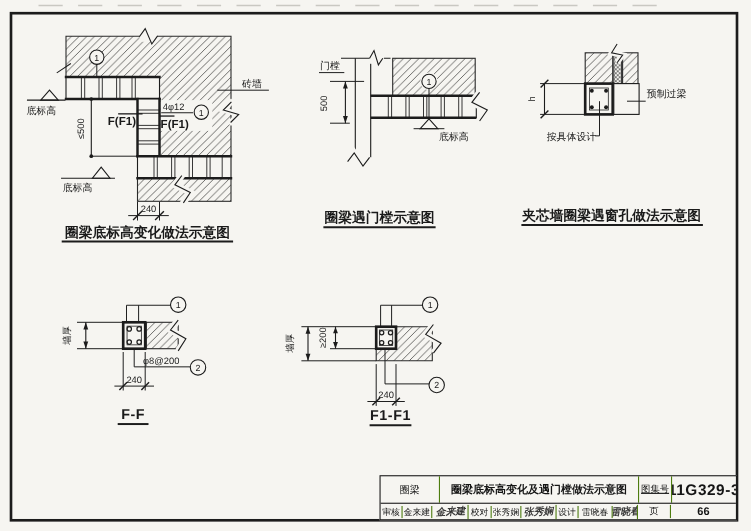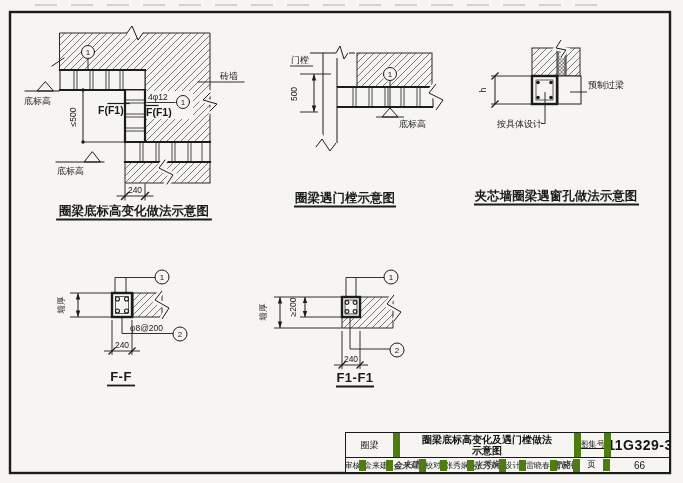--- a/index.html
+++ b/index.html
@@ -14,32 +14,32 @@
   .callout-num{font-size:8px;}
   .secmark{font-size:10.5px;font-weight:bold;}
 
   
   .tblock{position:absolute;left:345px;top:432px;width:325px;height:41px;
           border:1.5px solid #1b1b1b;box-sizing:border-box;display:flex;flex-direction:column;
           background:#f6f5f1;z-index:5;}
   .trow{display:flex;box-sizing:border-box;}
   .trow1{height:24px;}
   .trow2{height:15px;border-top:1px solid #1b1b1b;align-items:center;}
-  .tcell{box-sizing:border-box;border-right:7px solid #4d7c0f;display:flex;align-items:center;
+  .tcell{box-sizing:border-box;border-right:1px solid #4d7c0f;display:flex;align-items:center;
          justify-content:center;text-align:center;overflow:hidden;white-space:nowrap;color:#151515;}
   .tcell:last-child{border-right:none;}
   .cat{width:54px;font-size:9px;}
-  .stitlecell{width:181px;flex-direction:column;font-weight:bold;font-size:10px;line-height:11px;}
+  .stitlecell{width:181px;flex-direction:row;font-weight:bold;font-size:10px;line-height:11px;}
   .atlas-lab{width:30px;font-size:8.5px;text-decoration:underline;}
   .atlas-no{flex:1;font-weight:bold;font-size:14px;letter-spacing:.5px;}
   .r2lab{font-size:8px;}
   .r2name{font-size:8px;}
   .sig{font-style:italic;font-weight:bold;font-size:9px;transform:rotate(-3deg);opacity:.85;}
   .pagelab{width:30px;font-size:8.5px;}
-  .pageno{flex:1;font-size:10px;font-weight:normal;}
+  .pageno{flex:1;font-size:10px;font-weight:bold;}
 </style>
 </head>
 <body>
 
 <div id="page">
 
 <svg width="683" height="483" viewBox="0 0 683 483">
   <defs>
     <pattern id="hatch" patternUnits="userSpaceOnUse" width="7" height="7">
       <path d="M0,7 L7,0" stroke="#5a5a58" stroke-width="0.8" fill="none"></path>

